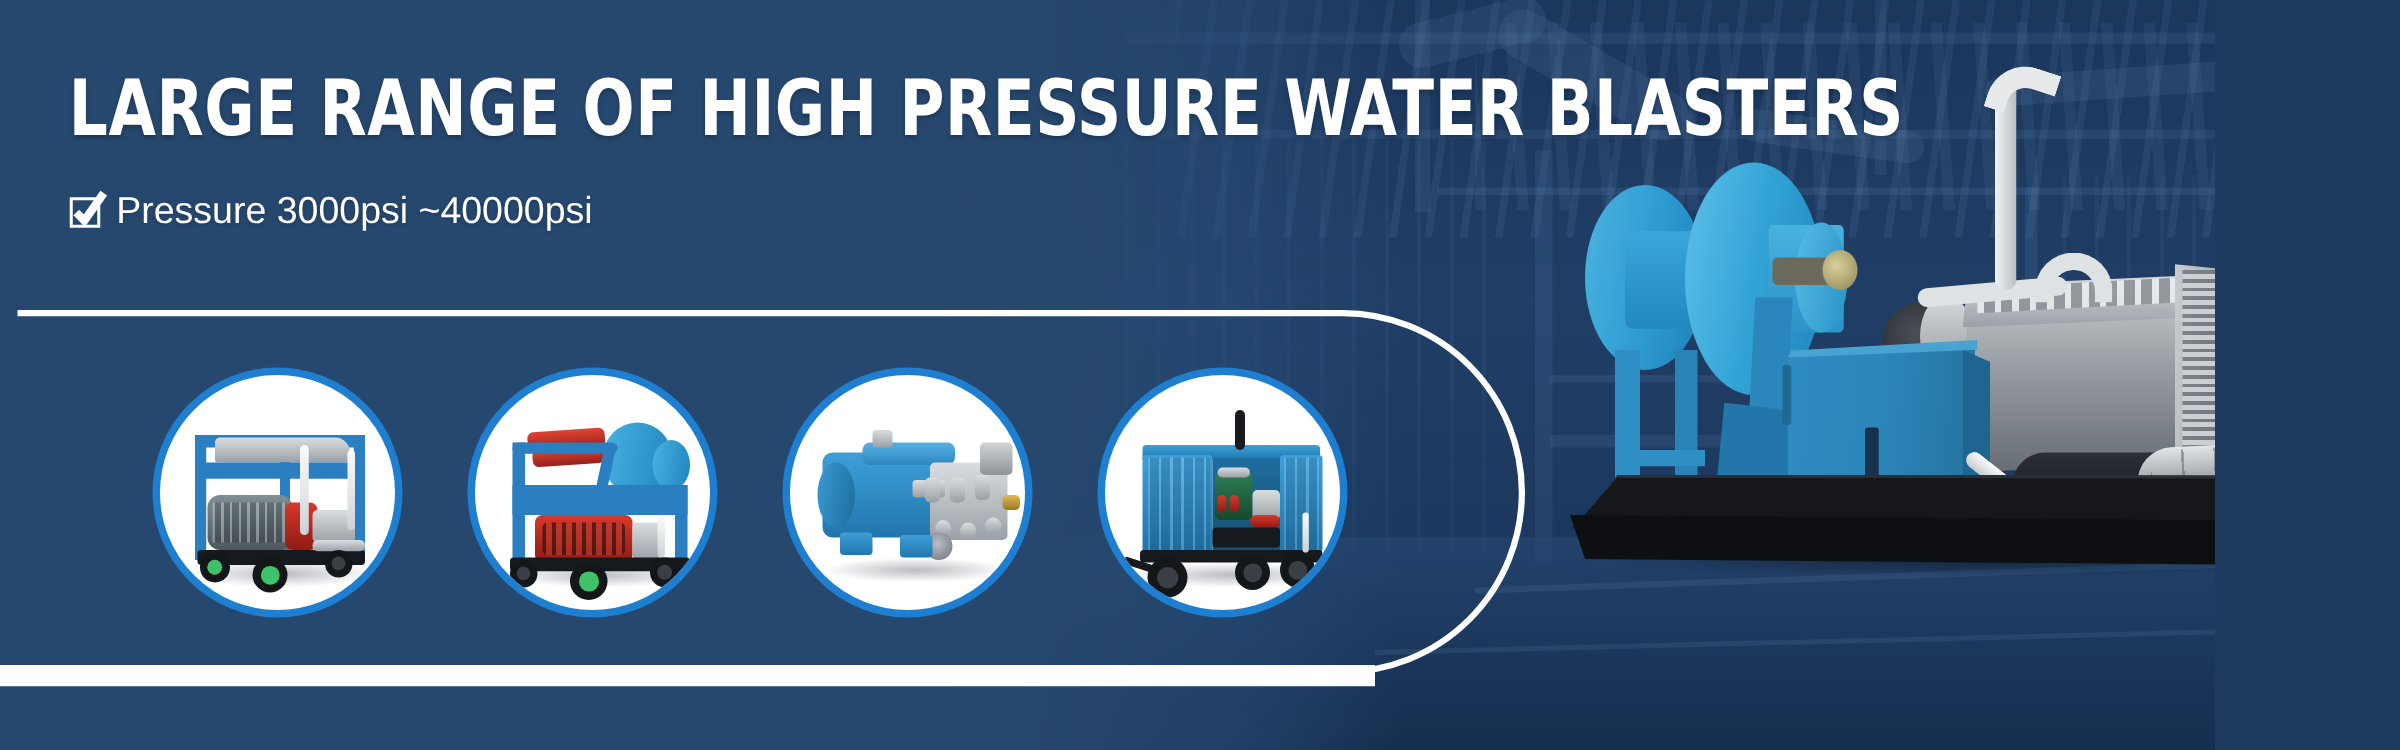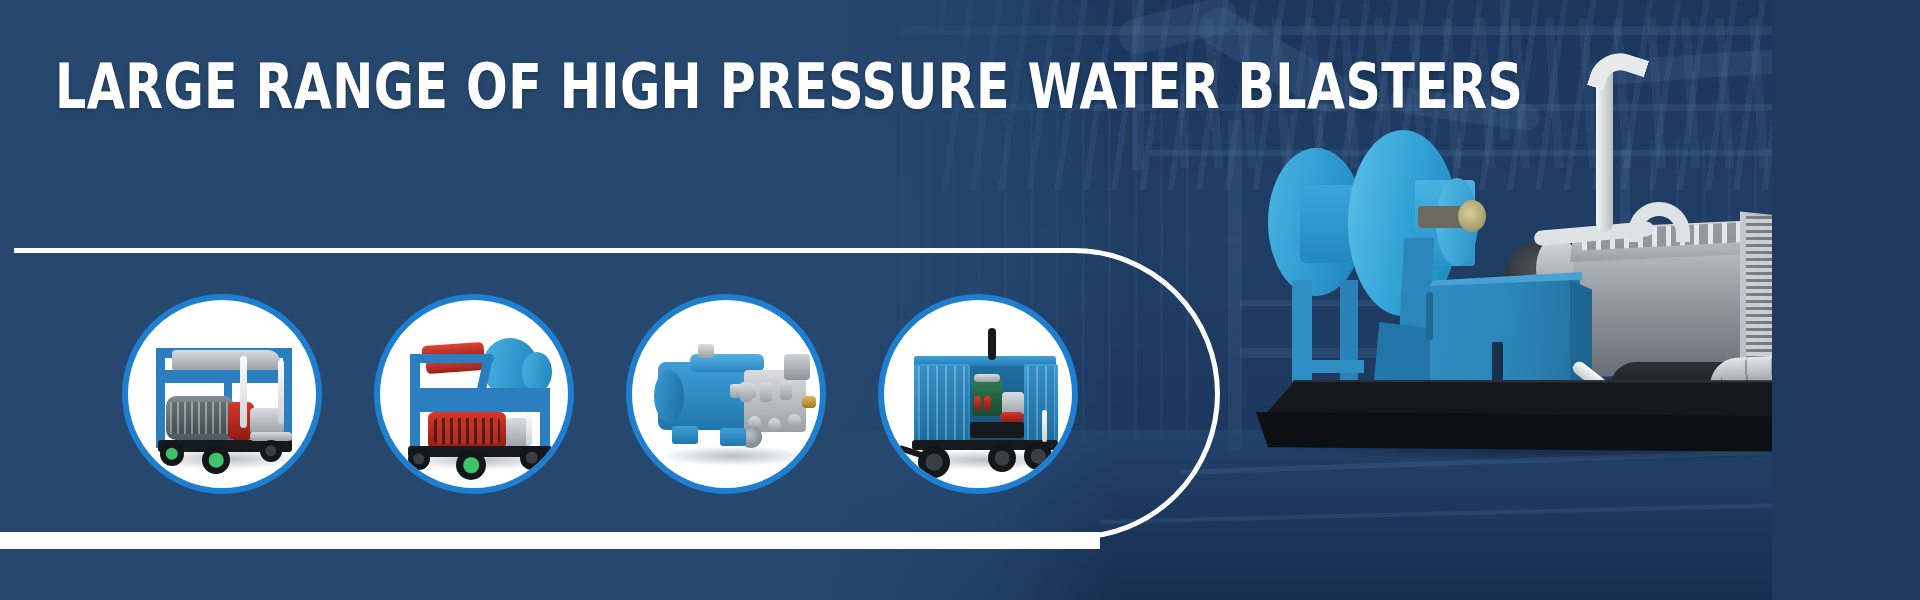--- a/index.html
+++ b/index.html
@@ -329,20 +329,29 @@
     <div class="skid-right"></div>
   </div>
 
   <div class="pill"></div>
   <div class="pill-mask"></div>
   <div class="bar"></div>
 
   <div class="headline">LARGE RANGE OF HIGH PRESSURE WATER BLASTERS</div>
 
   <div class="features">
+    <div class="feat">
+      <span class="chk">
+        <svg viewBox="0 0 34 34">
+          <rect x="5" y="9" width="22" height="22" fill="none" stroke="#ffffff" stroke-width="2.4"></rect>
+          <path d="M9 20 L15.5 26.5 L31 4.5" fill="none" stroke="#ffffff" stroke-width="6.5" stroke-linecap="butt" stroke-linejoin="miter"></path>
+        </svg>
+      </span>
+      <span class="feat-label">Pressure 3000psi ~40000psi</span>
+    </div>
   </div>
 
   <div class="circles">
 
     <div class="circ" style="left:122px;top:294px;">
       <div class="art">
         <div class="shadow-el" style="left:22px;top:148px;width:150px;height:22px;"></div>
         <div class="frame-bar" style="left:28px;top:48px;width:136px;height:10px;border-radius:5px;"></div>
         <div class="frame-bar" style="left:28px;top:48px;width:9px;height:100px;"></div>
         <div class="frame-bar" style="left:155px;top:48px;width:9px;height:100px;"></div>

